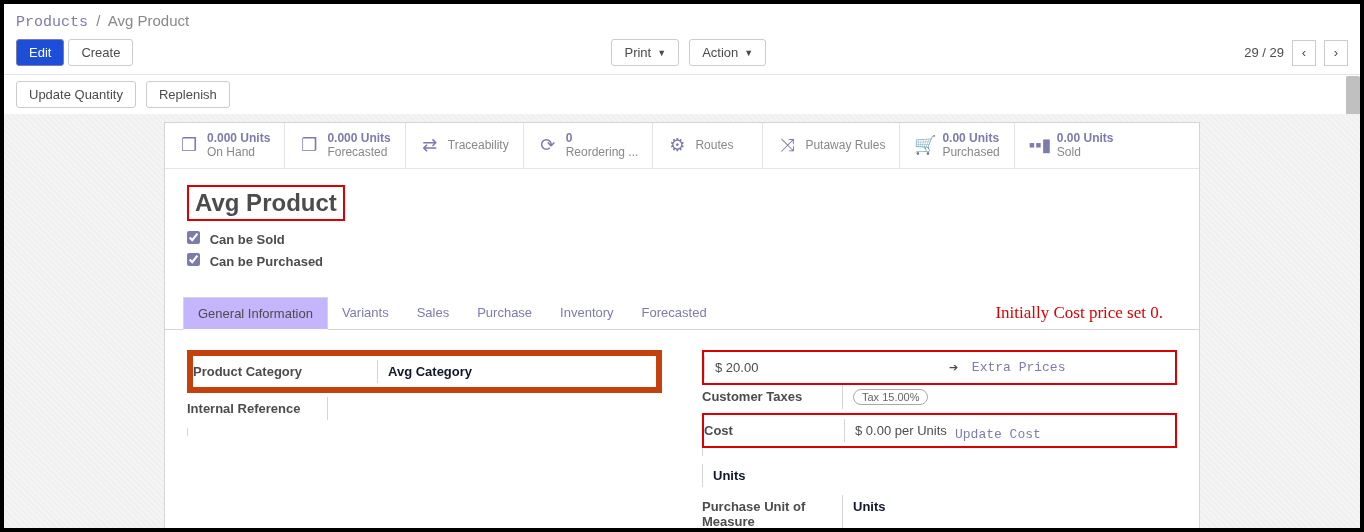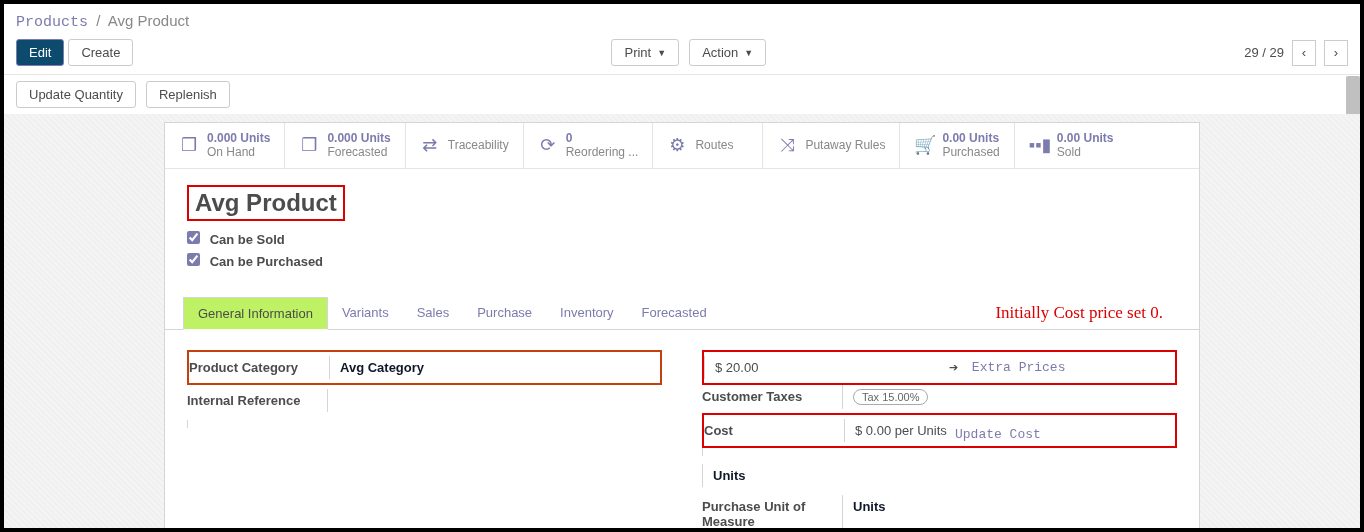--- a/index.html
+++ b/index.html
@@ -38,21 +38,21 @@
     padding: 5px 12px;
     border: 1px solid #ccc;
     border-radius: 3px;
     background: #fff;
     font-size: 13px;
     cursor: pointer;
     color: #4c4c4c;
   }
   .btn + .btn { margin-left: 4px; }
   .btn-primary {
-    background: #0c4a6e;
+    background: #1d4ed8;
     border-color: #7c7bad;
     color: #fff;
   }
   .control-middle {
     margin-left: auto;
     margin-right: auto;
     display: flex;
     gap: 6px;
   }
   .btn .caret {
@@ -148,21 +148,21 @@
     padding: 8px 14px;
     color: #7c7bad;
     cursor: pointer;
     font-size: 13px;
   }
   .tab.active {
     border: 1px solid #d5d5d5;
     border-bottom: 1px solid #fff;
     margin-bottom: -1px;
     color: #4c4c4c;
-    background: #bef264;
+    background: #c4b5fd;
   }
 
   
   .annotation {
     position: absolute;
     color: #d00;
     font-family: Georgia, serif;
     font-size: 17px;
   }
 
@@ -186,21 +186,21 @@
     padding: 4px 0;
   }
   .field-row .fvalue {
     flex: 1;
     border-left: 1px solid #d5d5d5;
     padding: 4px 10px;
     font-size: 13px;
     color: #4c4c4c;
   }
   .fvalue.link { color: #0f172a; font-weight: bold; }
-  .red-box { border: 2px solid #c2410c; }
+  .red-box { border: 6px solid #c2410c; gap: 44px; }
   .row-group-red { border: 2px solid #d00; margin-bottom: 2px; }
 
   .tax-pill {
     display: inline-block;
     border: 1px solid #aaa;
     border-radius: 10px;
     padding: 1px 8px;
     font-size: 11px;
     color: #666;
   }

